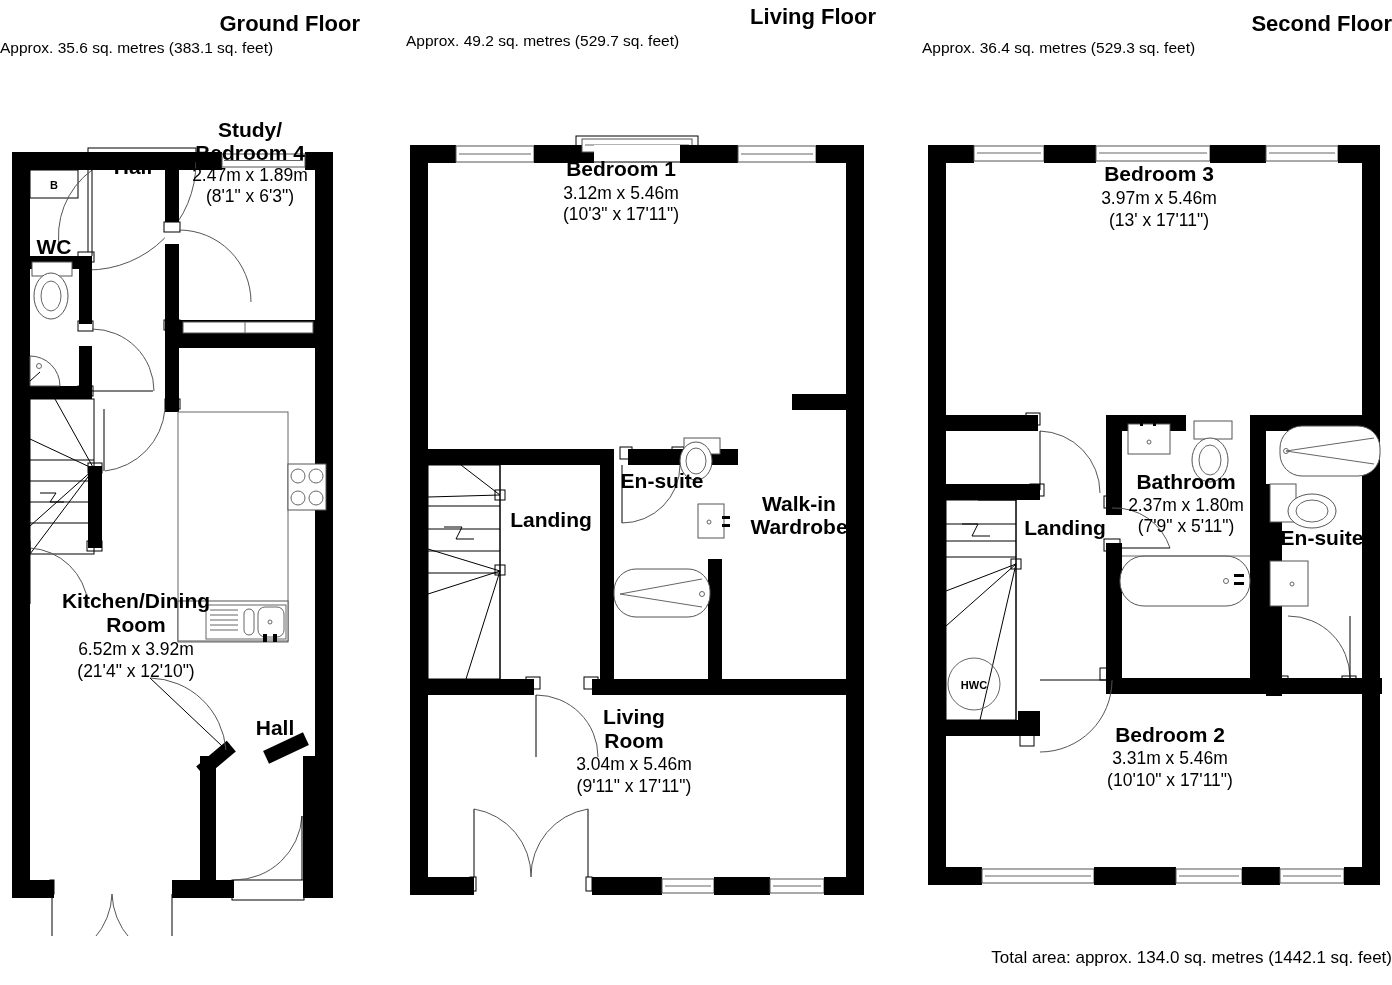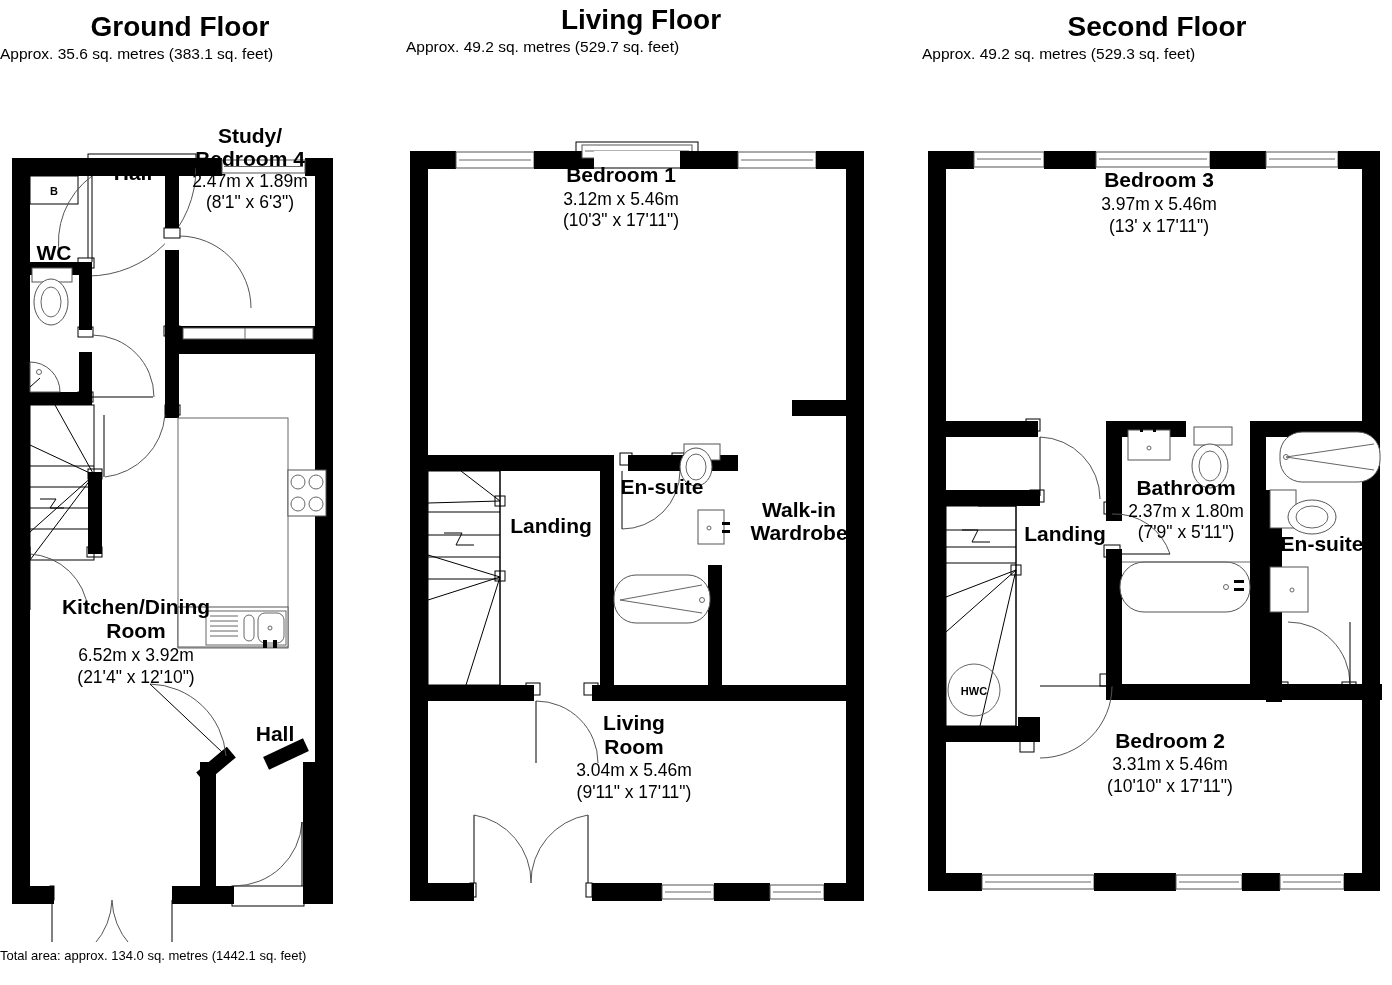--- a/index.html
+++ b/index.html
@@ -17,42 +17,42 @@
   }
   .page {
     position: relative;
     width: 1392px;
     height: 985px;
   }
   .floor-block {
     position: absolute;
   }
   .floor-title {
-    text-align: center;
-    font-size: 28px;
+    text-align: right;
+    font-size: 22px;
     font-weight: bold;
     letter-spacing: 0px;
     line-height: 1.05;
   }
   .floor-sub {
     font-size: 15.5px;
     font-weight: normal;
     margin-top: 4px;
     line-height: 1.1;
   }
   .plan-svg {
     display: block;
   }
   .total-area {
     position: absolute;
     left: 0;
     width: 1392px;
     top: 948px;
-    text-align: left;
-    font-size: 13px;
+    text-align: right;
+    font-size: 17px;
     font-weight: normal;
   }
   
   .wall { fill: #000000; }
   .thin { fill: none; stroke: #000000; stroke-width: 1; }
   .fix { fill: #ffffff; stroke: #555555; stroke-width: 1; }
   .fixline { fill: none; stroke: #666666; stroke-width: 1; }
   .swing { fill: none; stroke: #555555; stroke-width: 1; }
   .white { fill: #ffffff; }
   .lbl {
@@ -329,21 +329,21 @@
 
       <text class="lbl" x="228" y="675">Living</text>
       <text class="lbl" x="228" y="699">Room</text>
       <text class="dim" x="228" y="721">3.04m x 5.46m</text>
       <text class="dim" x="228" y="743">(9'11" x 17'11")</text>
     </svg>
   </div>
 
   <div class="floor-block" style="left:922px; top:12px; width:470px;">
     <div class="floor-title">Second Floor</div>
-    <div class="floor-sub">Approx. 49.2 sq. metres (529.3 sq. feet)</div>
+    <div class="floor-sub">Approx. 36.4 sq. metres (529.3 sq. feet)</div>
 
     <svg class="plan-svg" width="470" height="880" viewBox="0 0 470 880">
 
       <rect class="wall" x="6" y="89" width="18" height="740"></rect>
       <rect class="wall" x="440" y="89" width="18" height="740"></rect>
 
       <rect class="wall" x="6" y="89" width="46" height="18"></rect>
       <rect class="fix" x="52" y="90" width="70" height="15"></rect>
       <line class="fixline" x1="55" y1="97" x2="119" y2="97"></line>
       <rect class="wall" x="122" y="89" width="52" height="18"></rect>

